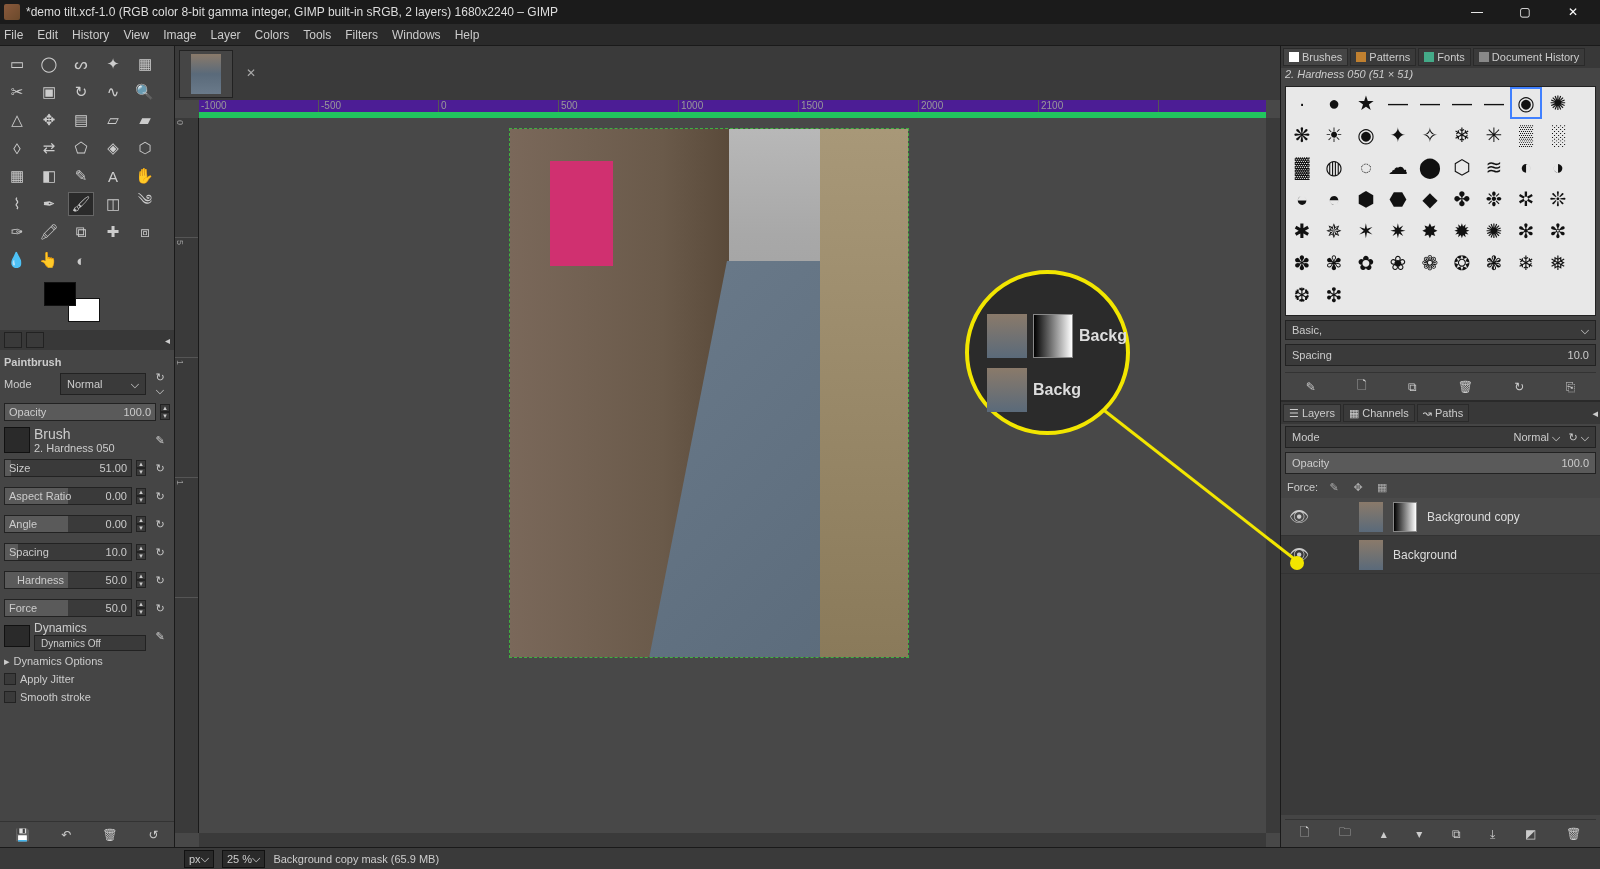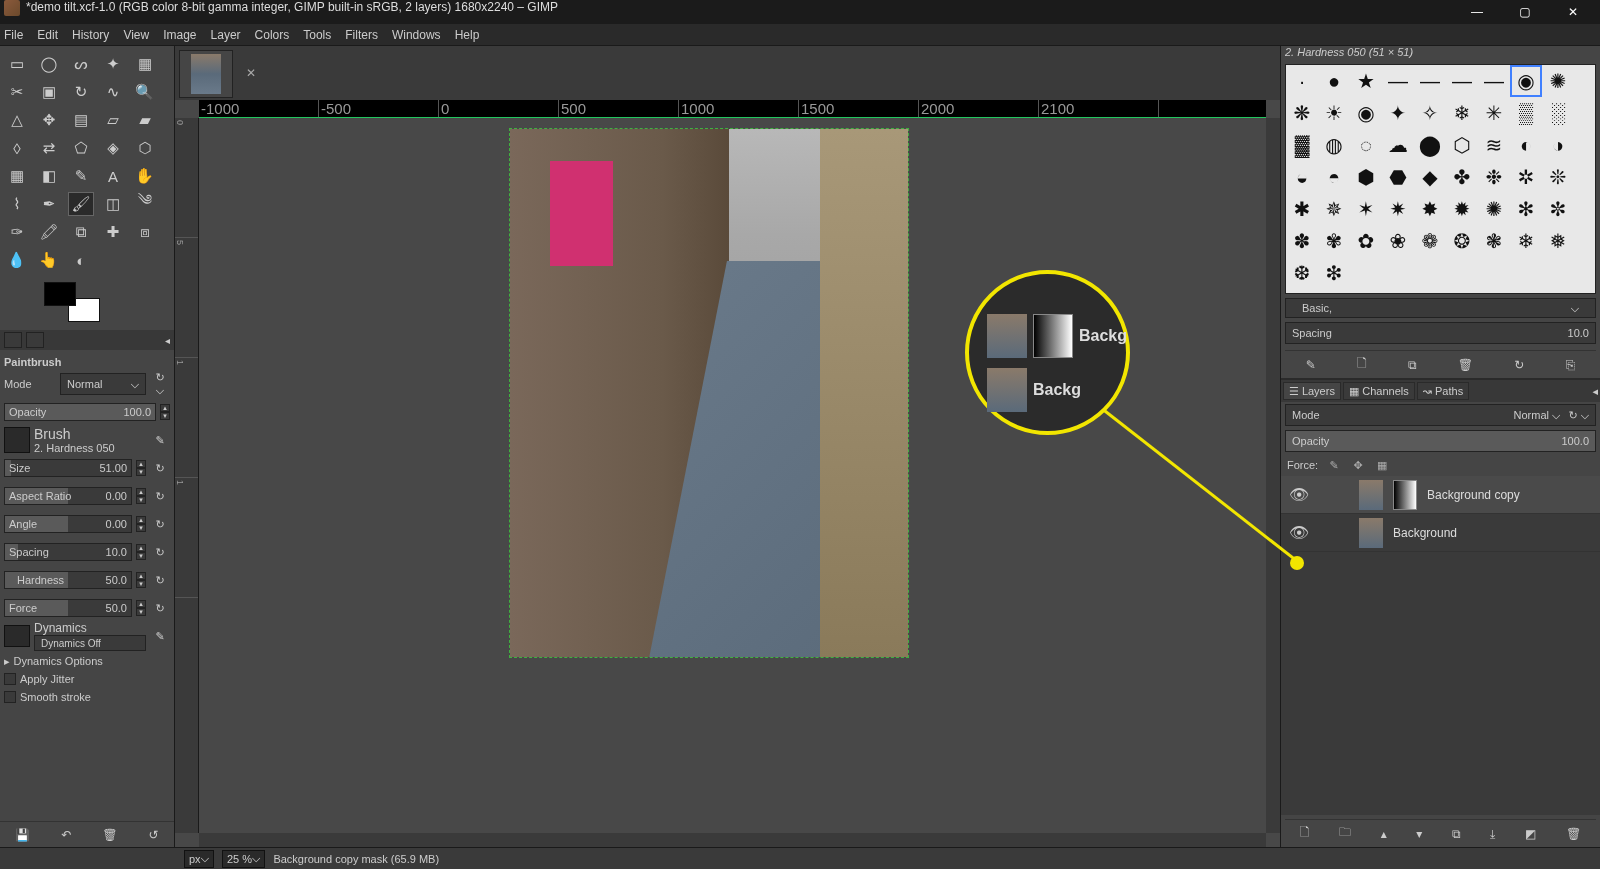--- a/index.html
+++ b/index.html
@@ -1,18 +1,18 @@
 <!DOCTYPE html>
 <html><head>
 <meta charset="utf-8">
 <style>
 html,body{margin:0;padding:0;width:1600px;height:869px;background:#2a2a2a;font-family:"Segoe UI",Arial,sans-serif;font-size:12px;color:#ccc;overflow:hidden;user-select:none}
 *{box-sizing:border-box}
 
-.titlebar{height:24px;background:#1b1b1b;display:flex;align-items:flex-start;padding:0 4px;color:#ddd}
+.titlebar{height:24px;background:#1b1b1b;display:flex;align-items:center;padding:0 4px;color:#ddd}
 .titlebar .appicon{width:16px;height:16px;margin-right:6px;display:inline-block;background:linear-gradient(135deg,#8b5a3c 0%,#6b4a2c 100%);border-radius:2px}
 .titlebar .title{flex:1}
 .winbtns{display:flex;gap:2px}
 .winbtn{width:46px;height:24px;display:flex;align-items:center;justify-content:center;color:#fff;font-size:12px}
 
 .menubar{height:22px;background:#2a2a2a;display:flex;align-items:center;padding:0 4px;gap:14px;border-bottom:1px solid #1a1a1a}
 .menubar span{color:#ccc;font-size:12px}
 
 .body{display:flex;height:calc(100% - 24px - 22px - 22px)}
 .leftdock{width:175px;background:#454545;display:flex;flex-direction:column;border-right:1px solid #1a1a1a}
@@ -38,21 +38,21 @@
 .chk{display:flex;align-items:center;gap:4px;height:18px}
 .chk .box{width:12px;height:12px;border:1px solid #222;background:#3a3a3a}
 .btnsrow{height:26px;background:#454545;display:flex;align-items:center;justify-content:space-around;border-top:1px solid #333}
 
 .center{flex:1;background:#3a3a3a;display:flex;flex-direction:column;position:relative}
 .tabbar{height:54px;background:#3a3a3a;display:flex;align-items:flex-start;padding:4px;gap:6px}
 .filetab{width:54px;height:48px;background:#454545;border:1px solid #222;display:flex;align-items:center;justify-content:center}
 .filetab .thumb{width:30px;height:40px;background:linear-gradient(180deg,#8a7a6a 0%,#5a6a7a 50%,#6a7a8a 100%)}
 .closetab{width:24px;height:24px;display:flex;align-items:center;justify-content:center;color:#aaa;align-self:center}
 .canvaswrap{flex:1;position:relative;background:#484848}
-.ruler-h{position:absolute;left:24px;right:14px;top:0;height:18px;background:#000000;border-bottom:1px solid #22c55e;display:flex;overflow:hidden;font-size:15px;color:#999}
+.ruler-h{position:absolute;left:24px;right:14px;top:0;height:18px;background:#4c1d95;border-bottom:6px solid #22c55e;display:flex;overflow:hidden;font-size:10px;color:#999}
 .ruler-h .tick{flex:0 0 120px;border-right:1px solid #555;display:flex;align-items:flex-start;padding-left:2px}
 .ruler-v{position:absolute;left:0;top:18px;bottom:14px;width:24px;background:#3a3a3a;border-right:1px solid #1a1a1a;display:flex;flex-direction:column;overflow:hidden;font-size:9px;color:#999}
 .ruler-v .tick{flex:0 0 120px;border-bottom:1px solid #555;writing-mode:vertical-lr;padding-top:2px}
 .canvas{position:absolute;left:24px;top:18px;right:14px;bottom:14px;background:#484848;overflow:hidden}
 .image{position:absolute;left:310px;top:10px;width:400px;height:530px;border:1px dashed #3fb13f}
 .image .sky{position:absolute;inset:0;background:linear-gradient(180deg,#b8b8b8 0%,#a8a8a8 20%,#888 100%)}
 .image .buildings{position:absolute;left:0;top:0;width:55%;height:100%;background:linear-gradient(90deg,#7a685a 0%,#6a5a4a 70%,#5a4a3a 100%)}
 .image .billboard{position:absolute;left:10%;top:6%;width:16%;height:20%;background:#d03070}
 .image .street{position:absolute;right:0;bottom:0;width:65%;height:75%;background:linear-gradient(135deg,#6a7a8a 0%,#5a6a7a 100%);clip-path:polygon(30% 0,100% 0,100% 100%,0 100%)}
 .image .rbld{position:absolute;right:0;top:0;width:22%;height:100%;background:linear-gradient(180deg,#a89878 0%,#8a7a5a 100%)}
@@ -62,21 +62,21 @@
 .rightdock{width:320px;background:#454545;display:flex;flex-direction:column;border-left:1px solid #1a1a1a}
 .docktabs{height:22px;background:#383838;display:flex;align-items:center;gap:2px;padding:0 2px;font-size:11px}
 .docktabs .dt{height:18px;display:flex;align-items:center;gap:3px;padding:0 5px;border:1px solid #2a2a2a;background:#3a3a3a}
 .docktabs .dt.active{background:#454545}
 .docktabs .dticon{width:10px;height:10px;background:#c08030}
 .filter{height:18px;background:#3a3a3a;border:1px solid #222;color:#888;font-style:italic;padding:0 6px;display:flex;align-items:center;font-size:11px}
 .brushname{height:16px;font-size:11px;font-style:italic;padding:0 4px;color:#ccc}
 .brushgrid{height:230px;background:#e8e8e8;border:1px solid #222;margin:2px 4px;overflow:auto;display:flex;flex-wrap:wrap;align-content:flex-start}
 .brushgrid .bcell{width:32px;height:32px;display:flex;align-items:center;justify-content:center;font-size:20px;color:#111}
 .brushgrid .bcell.sel{box-shadow:inset 0 0 0 2px #4080ff}
-.modesel{height:20px;margin:2px 4px;background:#3a3a3a;border:1px solid #222;display:flex;align-items:center;padding:0 16px;font-size:11px;justify-content:space-between}
+.modesel{height:20px;margin:2px 4px;background:#3a3a3a;border:1px solid #222;display:flex;align-items:center;padding:0 6px;font-size:11px;justify-content:space-between}
 .spacingrow{height:22px;margin:2px 4px;display:flex;align-items:center;background:#3a3a3a;border:1px solid #222;padding:0 6px;font-size:11px}
 .spacingrow span:first-child{flex:1}
 .brushbtns{height:24px;margin:4px;display:flex;justify-content:space-around;align-items:center;border-top:1px solid #333;padding-top:4px}
 .layerspanel{flex:1;display:flex;flex-direction:column;border-top:2px solid #2a2a2a}
 .layerslist{flex:1;background:#3a3a3a;overflow:auto}
 .layerrow{height:38px;display:flex;align-items:center;gap:10px;padding:0 8px;border-bottom:1px solid #333}
 .layerrow.sel{background:#4a4a4a}
 .eye{width:20px;font-size:16px;text-align:center}
 .lthumb{width:24px;height:30px;background:linear-gradient(180deg,#8a7a6a,#5a6a7a)}
 .mthumb{width:24px;height:30px;background:linear-gradient(90deg,#000 0%,#fff 100%);border:1px solid #888}
@@ -373,20 +373,38 @@
             <span class="zlbl">Backg</span>
           </div>
         </div>
         <div class="callline" style="left:928px;top:308px;width:250px;transform:rotate(38deg)"></div>
         <div class="dotend" style="left:1115px;top:456px"></div>
       </div>
     </div>
   </div>
 
   <div class="rightdock">
+    <div class="docktabs">
+      <div class="dt active">
+          <div class="dticon" style="background:#fff"></div>
+          <span>Brushes</span>
+        </div>
+      <div class="dt">
+          <div class="dticon"></div>
+          <span>Patterns</span>
+        </div>
+      <div class="dt">
+          <div class="dticon" style="background:#4a8"></div>
+          <span>Fonts</span>
+        </div>
+      <div class="dt">
+          <div class="dticon" style="background:#888"></div>
+          <span>Document History</span>
+        </div>
+    </div>
     <div class="brushname">2. Hardness 050 (51 × 51)</div>
     <div class="brushgrid">
       <div class="bcell">·</div>
         <div class="bcell">●</div>
         <div class="bcell">★</div>
         <div class="bcell">—</div>
         <div class="bcell">—</div>
         <div class="bcell">—</div>
         <div class="bcell">—</div>
         <div class="bcell sel">◉</div>

